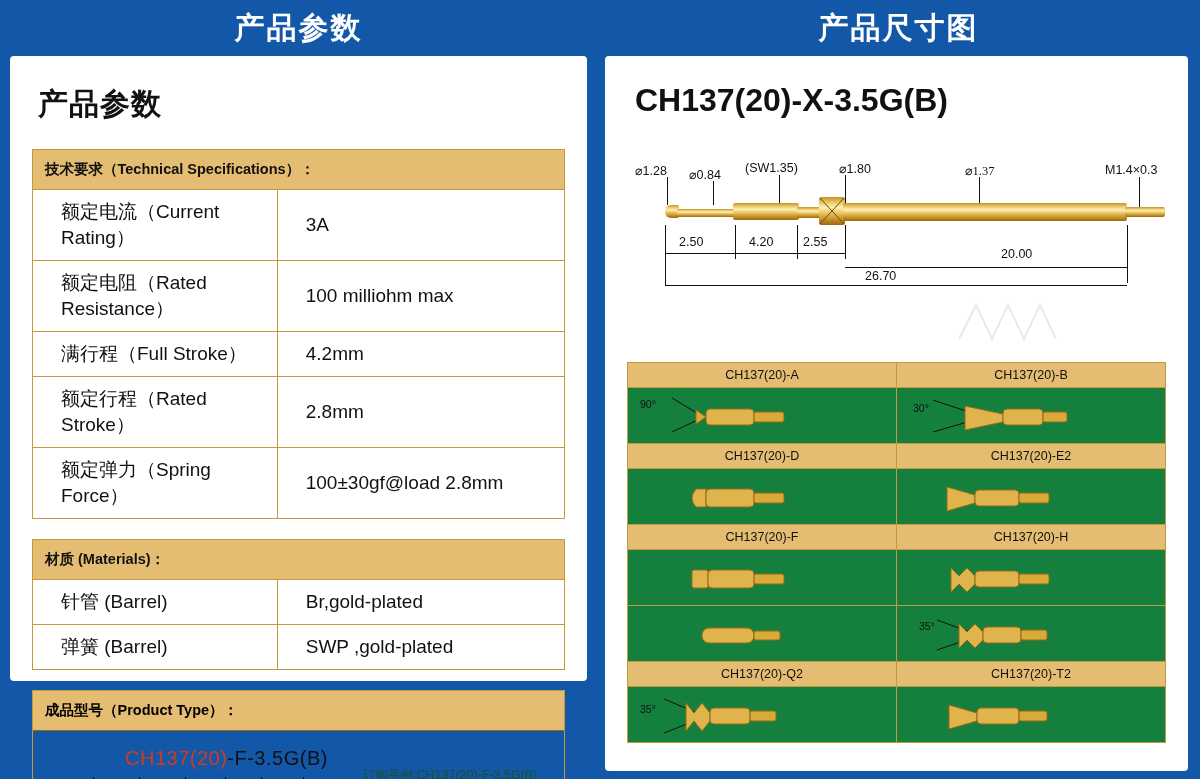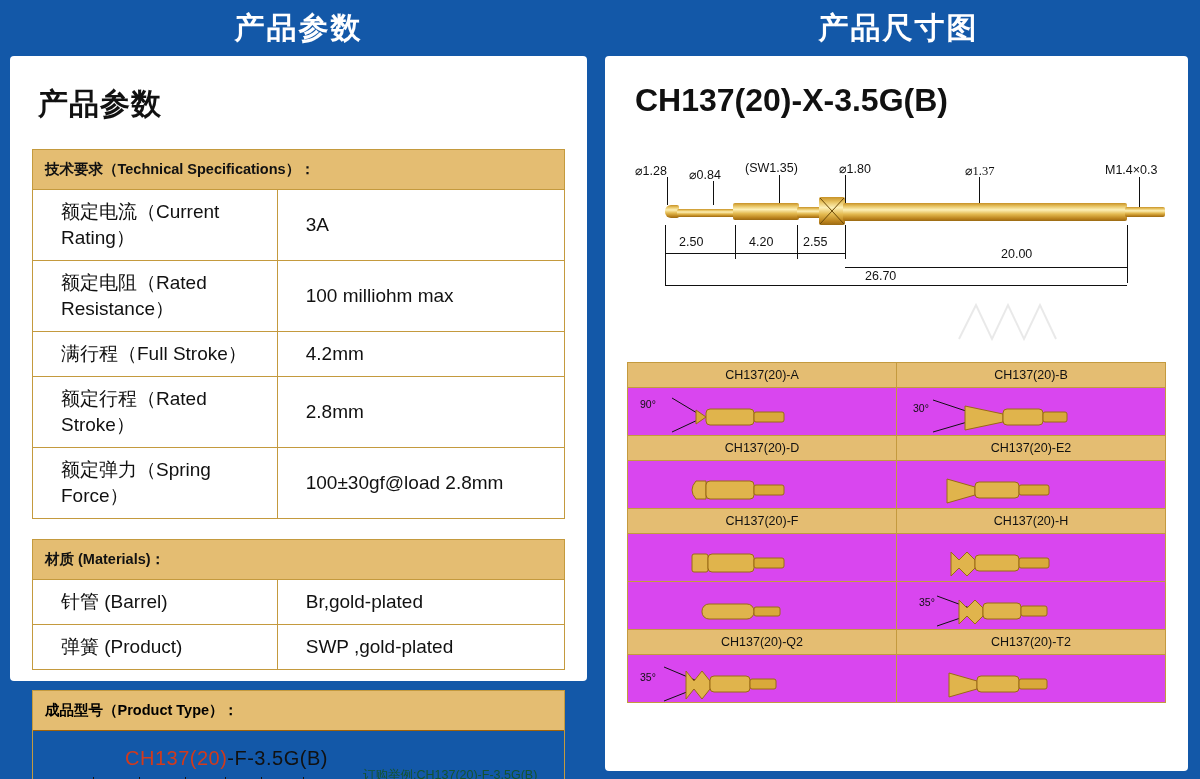--- a/index.html
+++ b/index.html
@@ -65,21 +65,21 @@
   .hline { position: absolute; background: #111; height: 1px; }
   .vline { position: absolute; background: #111; width: 1px; }
 
   .pin-body { position: absolute; border-radius: 2px; }
   .grad-gold { background: linear-gradient(to bottom, #c79126 0%, #e8c463 18%, #fdf0b6 38%, #e3b94f 62%, #b8801b 88%, #9a6a14 100%); }
 
   
   .tip-table { width: 100%; border-collapse: collapse; border: 1px solid #c49a3e; margin-top: 8px; }
   .tip-table td { border: 1px solid #c49a3e; width: 50%; }
   .tip-name { background: #e4bd72; text-align: center; font-size: 12.5px; padding: 5px 0; color: #111; }
-  .tip-cell { height: 48px; position: relative; background: #d946ef; margin-top: 33px; }
+  .tip-cell { height: 56px; position: relative; background: #15803d; margin-top: 33px; }
   .angle-lbl { position: absolute; font-size: 10.5px; color: #111; }
 
   .watermark {
     position: absolute; right: 92px; top: 168px; width: 120px; height: 60px;
     opacity: 0.25; color: #888; font-size: 10px; text-align: center;
     pointer-events: none;
   }
 </style>
 </head>
 <body>
@@ -123,21 +123,21 @@
       <table class="spec-table">
         <tbody>
             <tr class="spec-head">
           <td colspan="2">材质 (Materials)：</td>
         </tr>
         <tr>
           <td class="col-a">针管 (Barrel)</td>
           <td class="col-b">Br,gold-plated</td>
         </tr>
         <tr>
-          <td class="col-a">弹簧 (Product)</td>
+          <td class="col-a">弹簧 (Barrel)</td>
           <td class="col-b">SWP ,gold-plated</td>
         </tr>
       </tbody>
         </table>
 
       <div class="ptype-box">
         <div class="ptype-head">成品型号（Product Type）：</div>
         <div class="ptype-body">
           <div class="ptype-code">
             <span class="red">CH137(20)</span><span>-F-3.5G(B)</span>

